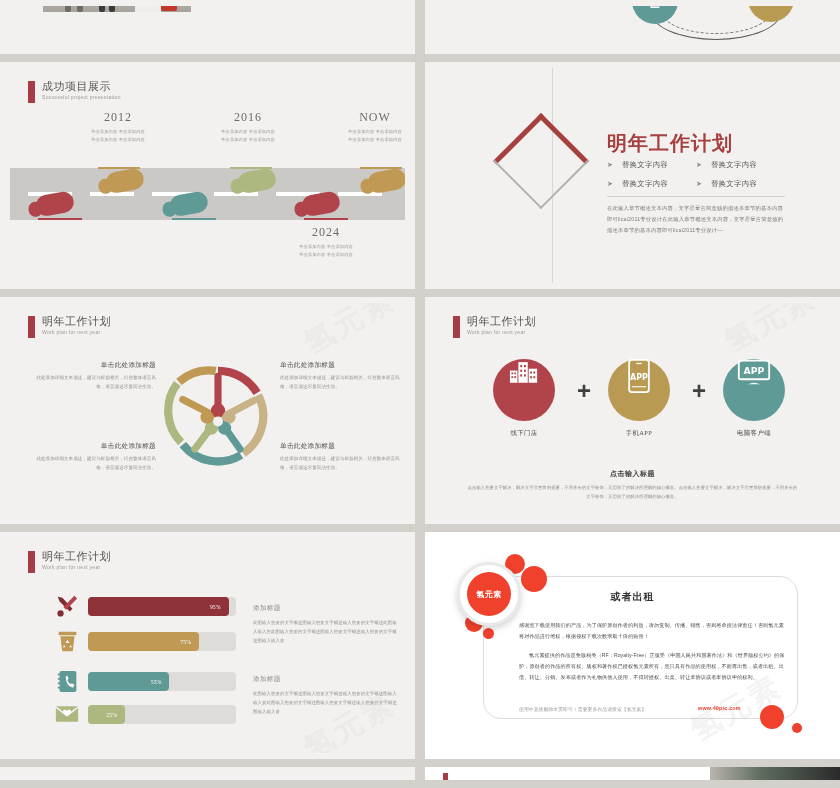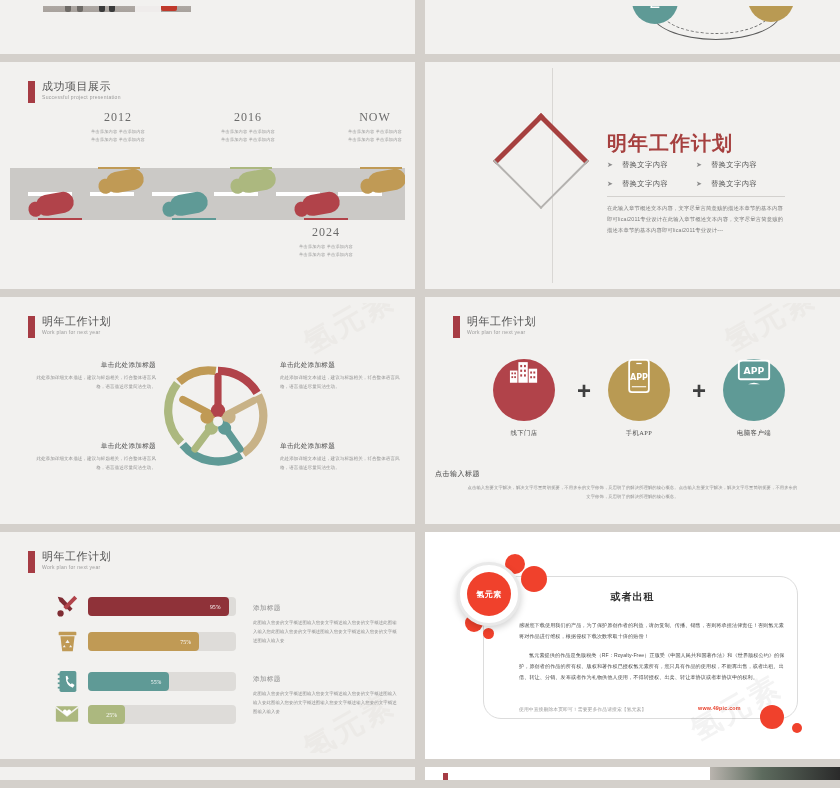--- a/index.html
+++ b/index.html
@@ -85,21 +85,21 @@
   .wcap .h{font-size:6.6px;color:#4f4f4f;font-family:"Liberation Serif","DejaVu Serif",serif;letter-spacing:.3px;}
   .wcap .p{font-size:4.5px;color:#8e8e8e;line-height:1.95;margin-top:4px;letter-spacing:.1px;}
   .wcap.right{text-align:left;}
   .wm{position:absolute;color:#eceae7;font-size:30px;font-weight:bold;transform:rotate(-30deg);letter-spacing:3px;pointer-events:none;}
 
   
   .cir{position:absolute;width:62px;height:62px;border-radius:50%;display:flex;justify-content:center;}
   .cirlab{position:absolute;width:90px;text-align:center;font-size:6.4px;color:#4c4c4c;
     font-family:"Liberation Serif","DejaVu Serif",serif;letter-spacing:.4px;}
   .plus{position:absolute;color:#3f3f3f;font-size:24px;font-weight:bold;line-height:1;}
-  .c4title{position:absolute;width:100%;top:166px;font-size:7px;color:#3f3f3f;font-weight:normal;
+  .c4title{position:absolute;width:100%;text-align:center;top:166px;font-size:7px;color:#3f3f3f;font-weight:bold;
     font-family:"Liberation Serif","DejaVu Serif",serif;letter-spacing:.5px;}
   .c4body{position:absolute;left:32px;right:32px;top:180px;font-size:4.3px;color:#8f8f8f;line-height:2.1;text-align:center;letter-spacing:.1px;}
 
   
   .bico{position:absolute;width:26px;height:26px;display:flex;align-items:center;justify-content:center;}
   .btrack{position:absolute;height:19px;background:#dedcd9;border-radius:4px;}
   .bfill{position:absolute;left:0;top:0;height:19px;border-radius:4px;display:flex;align-items:center;justify-content:flex-end;
     padding-right:8px;box-sizing:border-box;color:#fff;font-size:5.8px;font-family:"Liberation Serif","DejaVu Serif",serif;}
   .bhead{position:absolute;font-size:6.6px;color:#8e8e8e;font-family:"Liberation Serif","DejaVu Serif",serif;letter-spacing:.3px;}
   .bpara{position:absolute;width:148px;font-size:4.4px;color:#8f8f8f;line-height:2.0;letter-spacing:.1px;}

